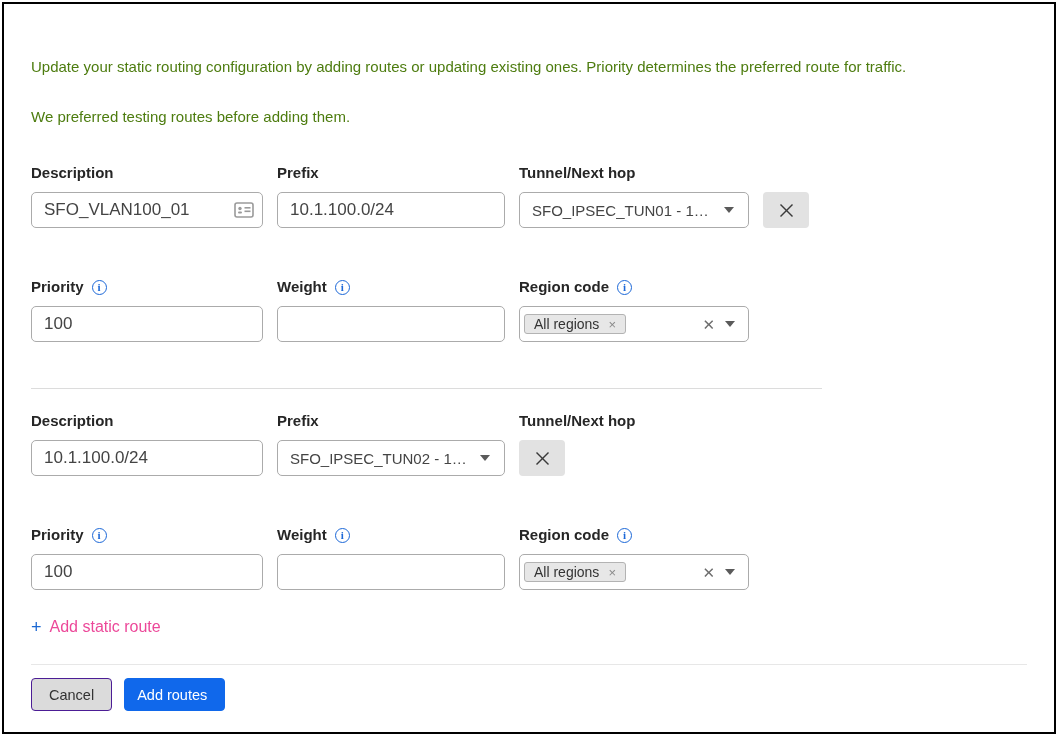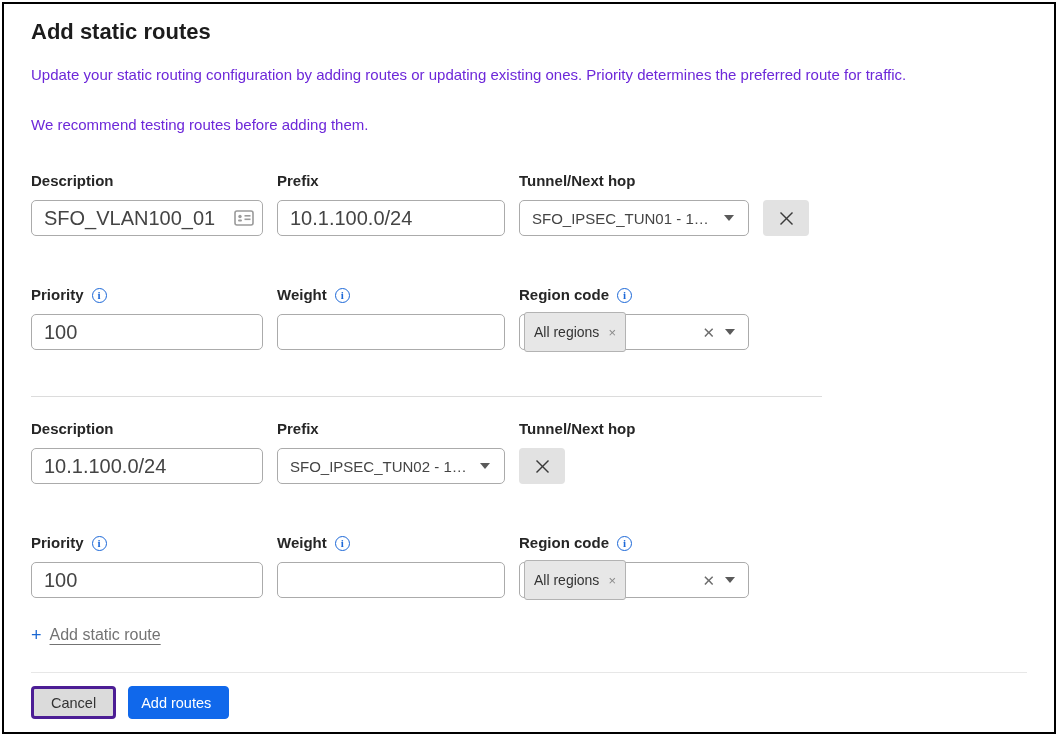--- a/index.html
+++ b/index.html
@@ -18,23 +18,23 @@
     overflow: hidden;
   }
   .page-title {
     margin: 0;
     font-size: 22px;
     font-weight: 700;
     color: #1c1c1c;
     line-height: 28px;
   }
   .intro {
-    margin: 19px 0 0 0;
+    margin: 39px 0 0 0;
     font-size: 15px;
-    color: #6d28d9;
+    color: #4d7c0f;
     line-height: 20px;
   }
   .intro.second { margin-top: 30px; }
   .routes-form { margin-top: 36px; }
   .grid {
     display: grid;
     grid-template-columns: 232px 228px 230px 46px;
     column-gap: 14px;
     align-items: center;
   }
@@ -63,21 +63,21 @@
     line-height: 1;
     cursor: default;
   }
   .text-input {
     width: 100%;
     height: 36px;
     border: 1px solid #ababab;
     border-radius: 5px;
     padding: 0 12px;
     font-family: "Liberation Sans", sans-serif;
-    font-size: 20px;
+    font-size: 17px;
     color: #444;
     background: #fff;
     outline: none;
   }
   .input-wrap { position: relative; }
   .contact-icon {
     position: absolute;
     right: 9px; top: 9px;
     width: 20px; height: 18px;
     display: inline-flex;
@@ -126,21 +126,21 @@
     background: #fff;
     display: flex;
     align-items: center;
     padding: 0 13px 0 4px;
     cursor: pointer;
   }
   .chip {
     background: #e7e7e7;
     border: 1px solid #b3b3b3;
     border-radius: 3px;
-    height: 40px;
+    height: 20px;
     display: inline-flex;
     align-items: center;
     gap: 9px;
     padding: 0 9px;
     font-size: 14px;
     color: #333;
   }
   .chip-x {
     color: #8a8a8a;
     font-size: 13px;
@@ -163,22 +163,21 @@
   }
   .add-link-row {
     margin-top: 28px;
     display: flex;
     align-items: center;
     gap: 8px;
     font-size: 16px;
   }
   .plus-sign { color: #1a67d2; font-size: 18px; line-height: 1; }
   .add-link {
-    color: #737373;
-    text-decoration: underline;
+    color: #ec4899;
     text-underline-offset: 4px;
     cursor: pointer;
     text-align: right;
   }
   .footer {
     margin-top: 28px;
     border-top: 1px solid #e7e7e7;
     padding-top: 13px;
     display: flex;
     align-items: center;
@@ -190,39 +189,38 @@
     font-family: "Liberation Sans", sans-serif;
     font-size: 14.5px;
     padding: 0 17px;
     cursor: pointer;
     display: inline-flex;
     align-items: center;
     justify-content: center;
   }
   .btn-secondary {
     background: #dbdbdb;
-    border: 3px solid #4c1d95;
+    border: 1px solid #4c1d95;
     color: #333;
   }
   .btn-primary {
     background: #1068eb;
     border: 1px solid #1068eb;
     color: #fff;
     padding-left: 12px;
   }
 </style>
 </head>
 <body>
 
 <div class="window">
 
-  <h1 class="page-title">Add static routes</h1>
 
   <p class="intro">Update your static routing configuration by adding routes or updating existing ones. Priority determines the preferred route for traffic.</p>
-  <p class="intro second">We recommend testing routes before adding them.</p>
+  <p class="intro second">We preferred testing routes before adding them.</p>
 
   <div class="routes-form">
 
     <section>
       <div class="grid labels-row">
         <div class="field-label">Description</div>
         <div class="field-label">Prefix</div>
         <div class="field-label">Tunnel/Next hop</div>
         <div></div>
       </div>

